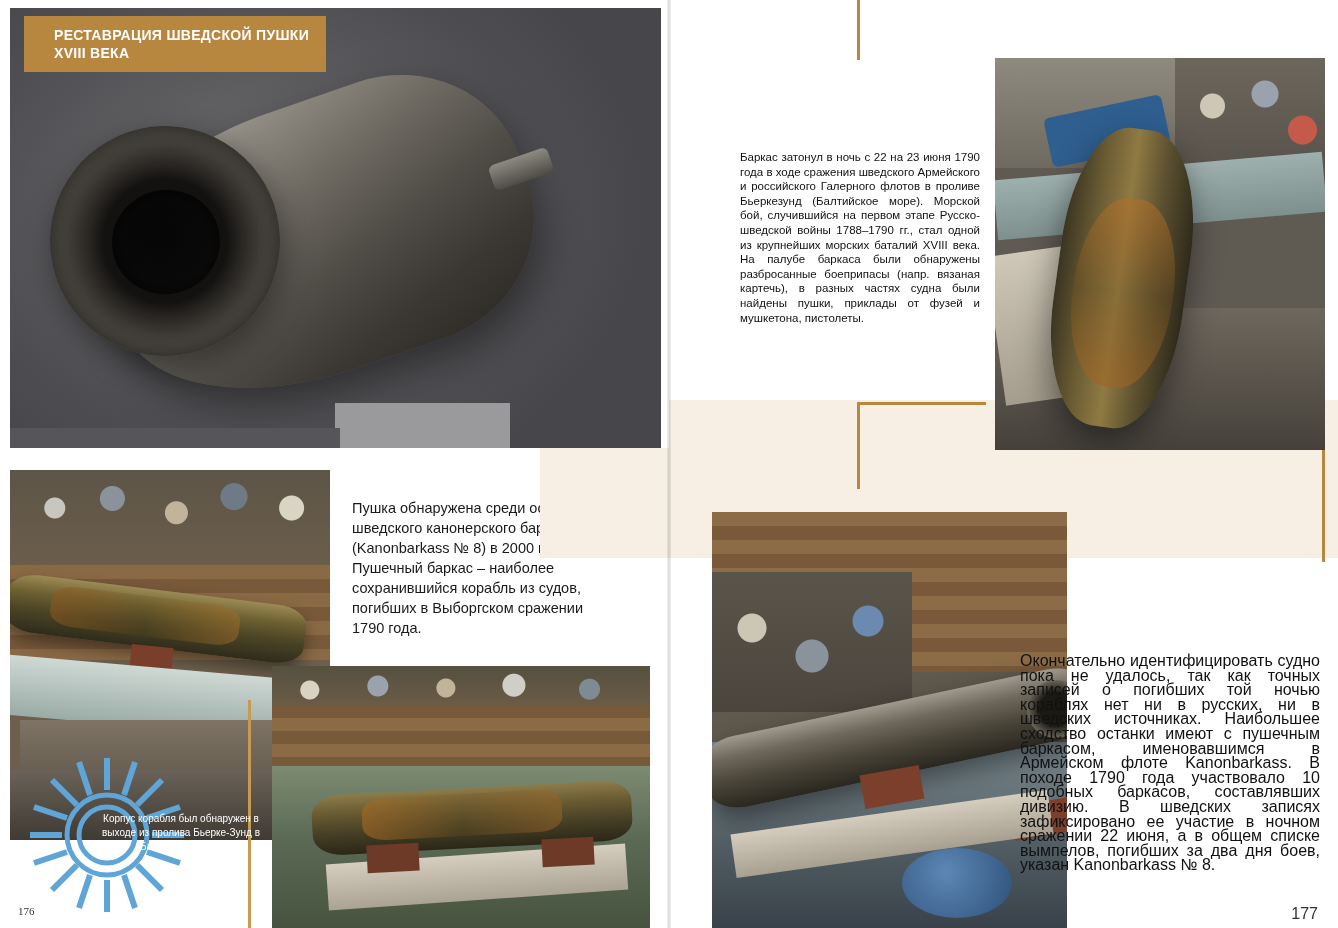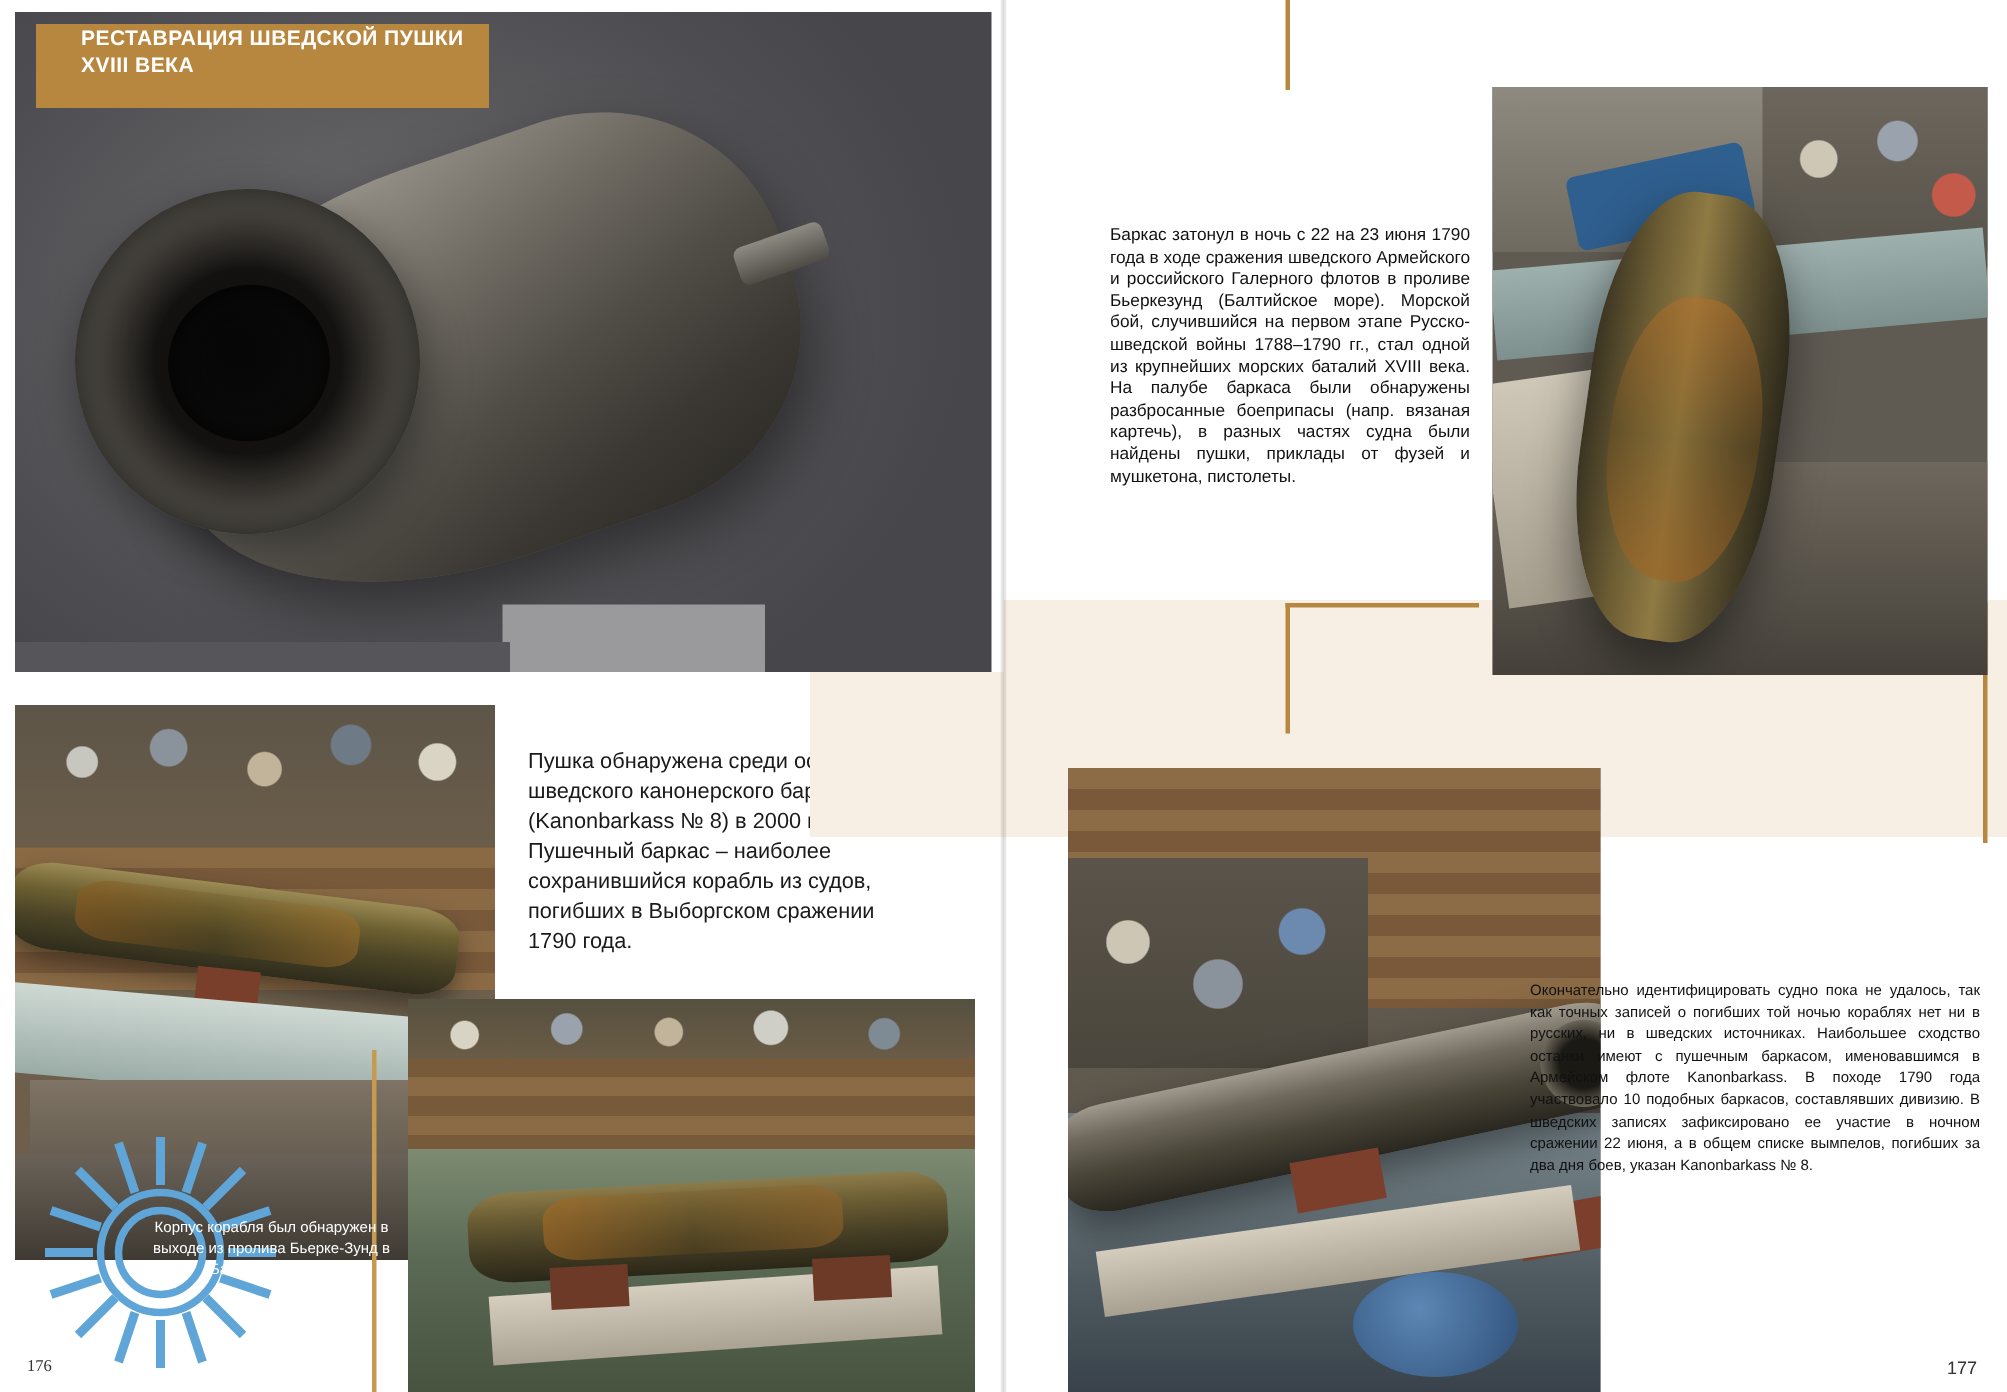--- a/index.html
+++ b/index.html
@@ -60,21 +60,21 @@
     background:#9a9a9d;
   }
   .hero .base-block2{
     position:absolute;left:0px;top:420px;width:330px;height:20px;
     background:#55555a;
   }
   
   .headline-tab{
     position:absolute;left:24px;top:16px;width:302px;height:56px;
     background:#b8873f;
-    display:flex;
+    display:flex;align-items:center;
   }
   .headline-tab .htxt{
     color:#ffffff;font-weight:bold;font-size:14px;line-height:18px;
     letter-spacing:.3px;padding-left:30px;padding-right:10px;
   }
 
   
   .photo-bench{
     position:absolute;left:10px;top:470px;width:320px;height:370px;
     overflow:hidden;background:#6d5f4b;
@@ -154,21 +154,21 @@
   }
   .cap-ship{
     position:absolute;left:96px;top:812px;width:170px;
     font-size:10px;line-height:14px;color:#ffffff;text-align:center;
   }
 
   .folio-left{
     position:absolute;left:18px;top:905px;font-size:11px;color:#333;font-family:Liberation Serif, serif;
   }
   .folio-right{
-    position:absolute;right:20px;top:905px;font-size:12px;color:#333;
+    position:absolute;right:20px;top:905px;font-size:16px;color:#333;
   }
   .beige-block{
     position:absolute;left:669px;top:400px;width:669px;height:158px;background:#f7efe4;
   }
   .beige-block2{
     position:absolute;left:540px;top:448px;width:200px;height:110px;background:#f7efe4;
   }
   .gold-rule-v{
     position:absolute;left:857px;top:0;width:3px;height:60px;background:#b8873f;
   }
@@ -237,21 +237,21 @@
   .rm-barrelblue{position:absolute;left:190px;top:336px;width:110px;height:70px;border-radius:50%;
     background:radial-gradient(circle at 40% 35%,#5d87b5,#2d4f78);}
 
   
   .txt-rt{
     position:absolute;left:740px;top:150px;width:240px;
     font-size:11.5px;line-height:14.6px;color:#111;text-align:justify;
   }
   .txt-rb{
     position:absolute;left:1020px;top:654px;width:300px;
-    font-size:10px;line-height:14.6px;color:#111;text-align:justify;
+    font-size:16px;line-height:14.6px;color:#111;text-align:justify;
   }
 
   
   .wm{
     position:absolute;left:0;top:740px;width:1338px;height:190px;
     pointer-events:none;
   }
   .wm-text{
     position:absolute;left:198px;top:12px;
     font-size:104px;font-weight:bold;letter-spacing:2px;

